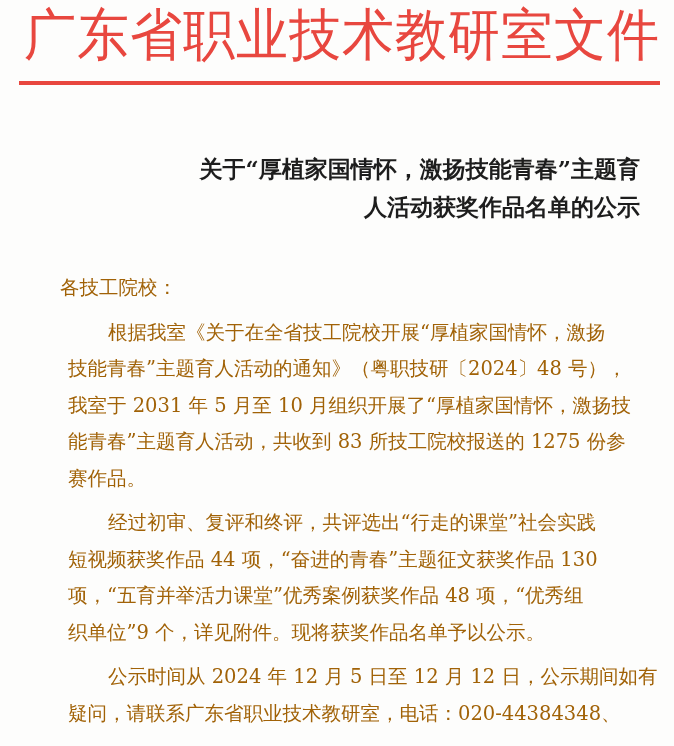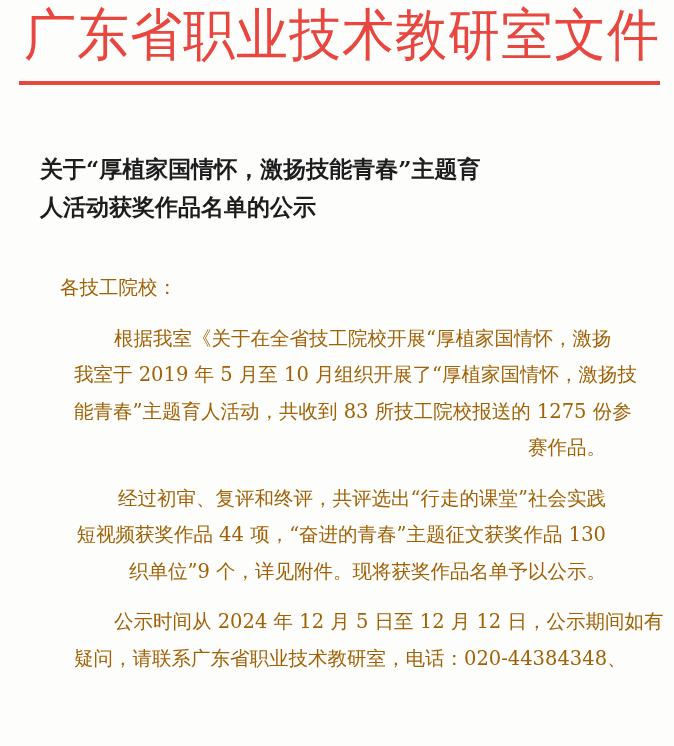--- a/index.html
+++ b/index.html
@@ -44,21 +44,21 @@
       top: 81px;
       width: 641px;
       height: 4px;
       background: #e8473f;
     }
     .title {
       position: absolute;
       left: 40px;
       top: 150px;
       width: 600px;
-      text-align: left;
+      text-align: right;
       font-family: "DejaVu Serif", "Liberation Serif", serif;
       font-weight: bold;
       color: #1d1d1d;
       font-size: 23px;
       line-height: 38px;
     }
     .title-line {
       display: block;
       white-space: nowrap;
     }
@@ -70,22 +70,21 @@
       font-family: "DejaVu Serif", "Liberation Serif", serif;
       color: #a16207;
       font-size: 19.5px;
       line-height: 36.5px;
     }
     .salutation {
       margin: 0;
       white-space: nowrap;
     }
     .para {
-      margin: 14px;
-      text-align: right;
+      margin: 8px;
     }
     .line {
       display: block;
       white-space: nowrap;
     }
     .indent {
       padding-left: 40px;
     }
   </style>
 </head>
@@ -102,28 +101,30 @@
   <div class="title">
     <span class="title-line">关于“厚植家国情怀，激扬技能青春”主题育</span>
     <span class="title-line">人活动获奖作品名单的公示</span>
   </div>
 
   <div class="body">
     <p class="salutation">各技工院校：</p>
 
     <p class="para">
       <span class="line indent">根据我室《关于在全省技工院校开展“厚植家国情怀，激扬</span>
-      <span class="line">我室于 2019 年 5 月至 10 月组织开展了“厚植家国情怀，激扬技</span>
+      <span class="line">技能青春”主题育人活动的通知》（粤职技研〔2024〕48 号），</span>
+      <span class="line">我室于 2031 年 5 月至 10 月组织开展了“厚植家国情怀，激扬技</span>
       <span class="line">能青春”主题育人活动，共收到 83 所技工院校报送的 1275 份参</span>
       <span class="line">赛作品。</span>
     </p>
 
     <p class="para">
       <span class="line indent">经过初审、复评和终评，共评选出“行走的课堂”社会实践</span>
       <span class="line">短视频获奖作品 44 项，“奋进的青春”主题征文获奖作品 130</span>
+      <span class="line">项，“五育并举活力课堂”优秀案例获奖作品 48 项，“优秀组</span>
       <span class="line">织单位”9 个，详见附件。现将获奖作品名单予以公示。</span>
     </p>
 
     <p class="para">
       <span class="line indent">公示时间从 2024 年 12 月 5 日至 12 月 12 日，公示期间如有</span>
       <span class="line">疑问，请联系广东省职业技术教研室，电话：020-44384348、</span>
     </p>
   </div>
 
 </div>

